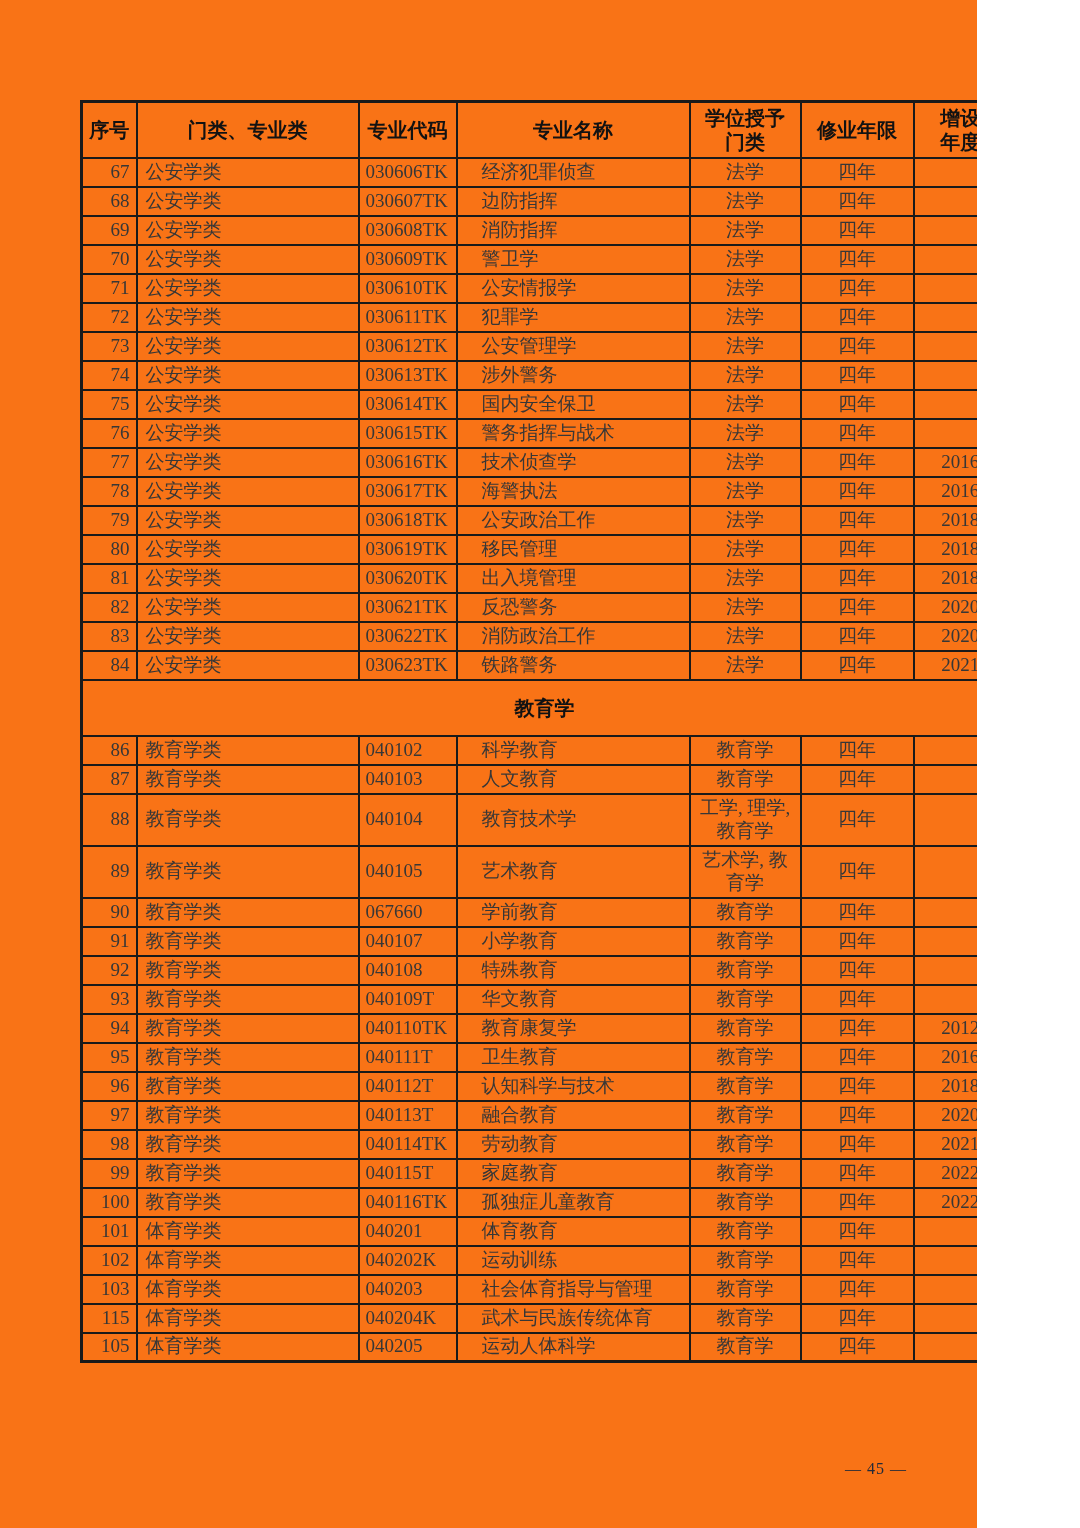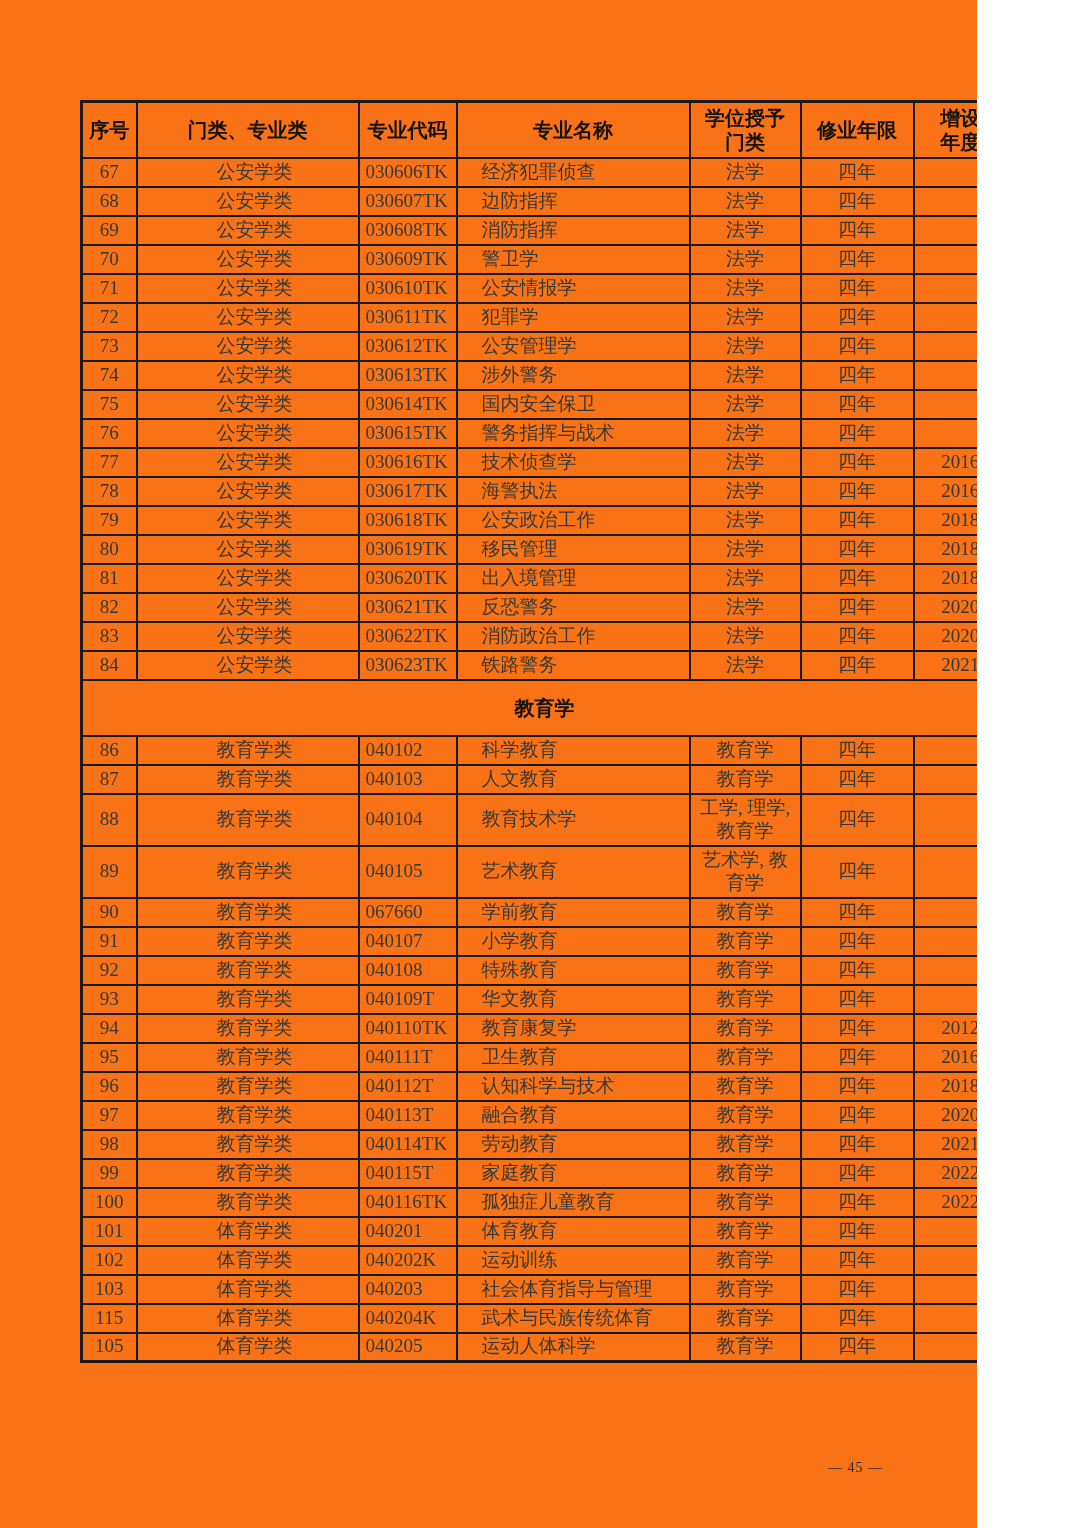--- a/index.html
+++ b/index.html
@@ -34,41 +34,41 @@
     font-weight: bold;
     color: #121212;
     text-align: center;
     white-space: pre-line;
     height: 56px;
     font-size: 20px;
   }
   .majors-table tbody td { height: 29px; }
   .majors-table tr.tall td { height: 52px; }
   
-  .majors-table td:nth-child(1) { text-align: center; }
-  .majors-table td:nth-child(2) { text-align: center; padding-left: 20px; }
+  .majors-table td:nth-child(1) { text-align: right; }
+  .majors-table td:nth-child(2) { text-align: left; padding-left: 8px; }
   .majors-table td:nth-child(3) { text-align: left; }
   .majors-table td:nth-child(4) { text-align: left; padding-left: 24px; }
   .majors-table td:nth-child(5),
   .majors-table td:nth-child(6),
   .majors-table td:nth-child(7) { text-align: center; }
   .majors-table td.degree-multiline,
   .majors-table td:nth-child(5) { white-space: pre-line; }
   .majors-table td.section-cell {
     text-align: center;
     font-weight: bold;
     color: #121212;
     height: 56px;
     font-size: 20px;
   }
   .page-number {
     position: absolute;
     top: 1460px;
-    right: 94px;
-    font-size: 14px;
+    right: 70px;
+    font-size: 16px;
     color: #222a3a;
     letter-spacing: 1px;
     font-family: "Liberation Serif", "DejaVu Serif", serif;
   }
 </style>
 </head>
 <body>
 
 <div class="page">
   <table class="majors-table">

